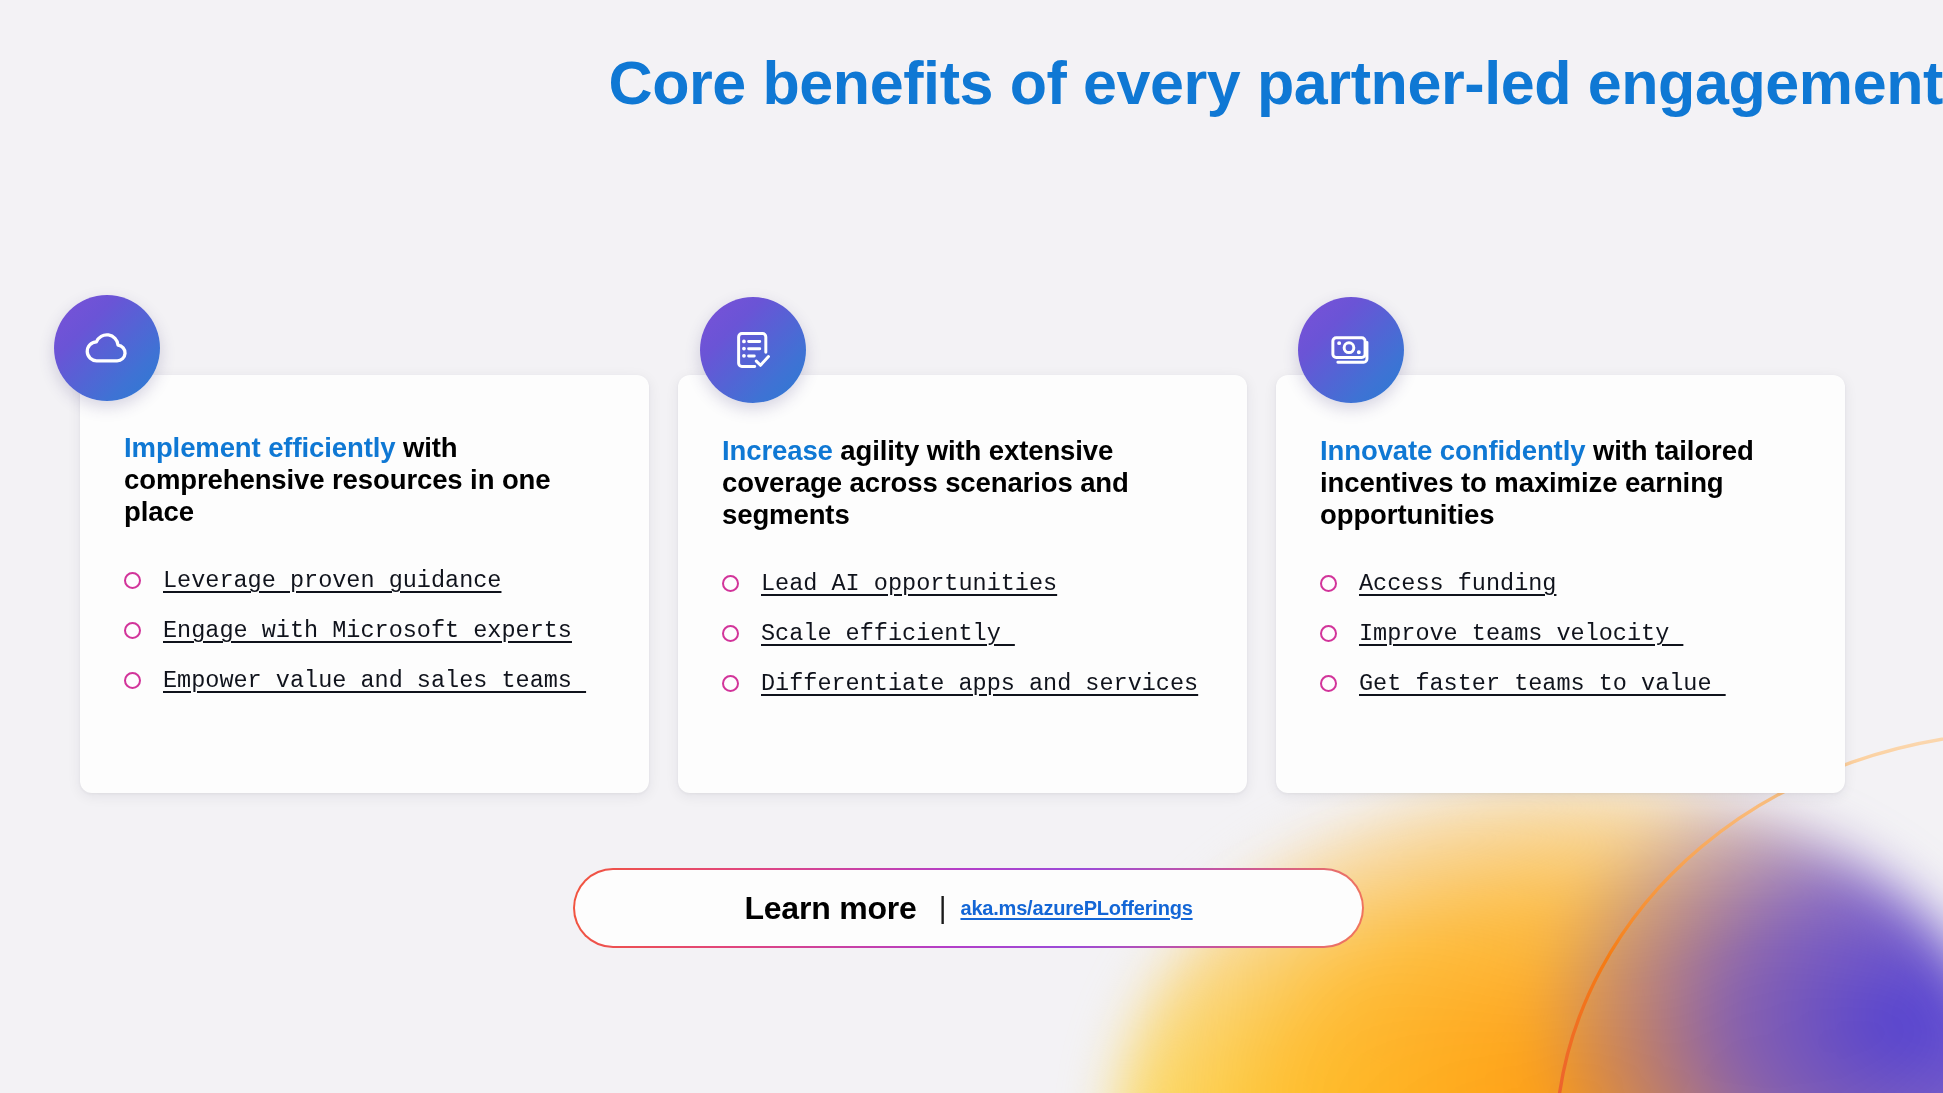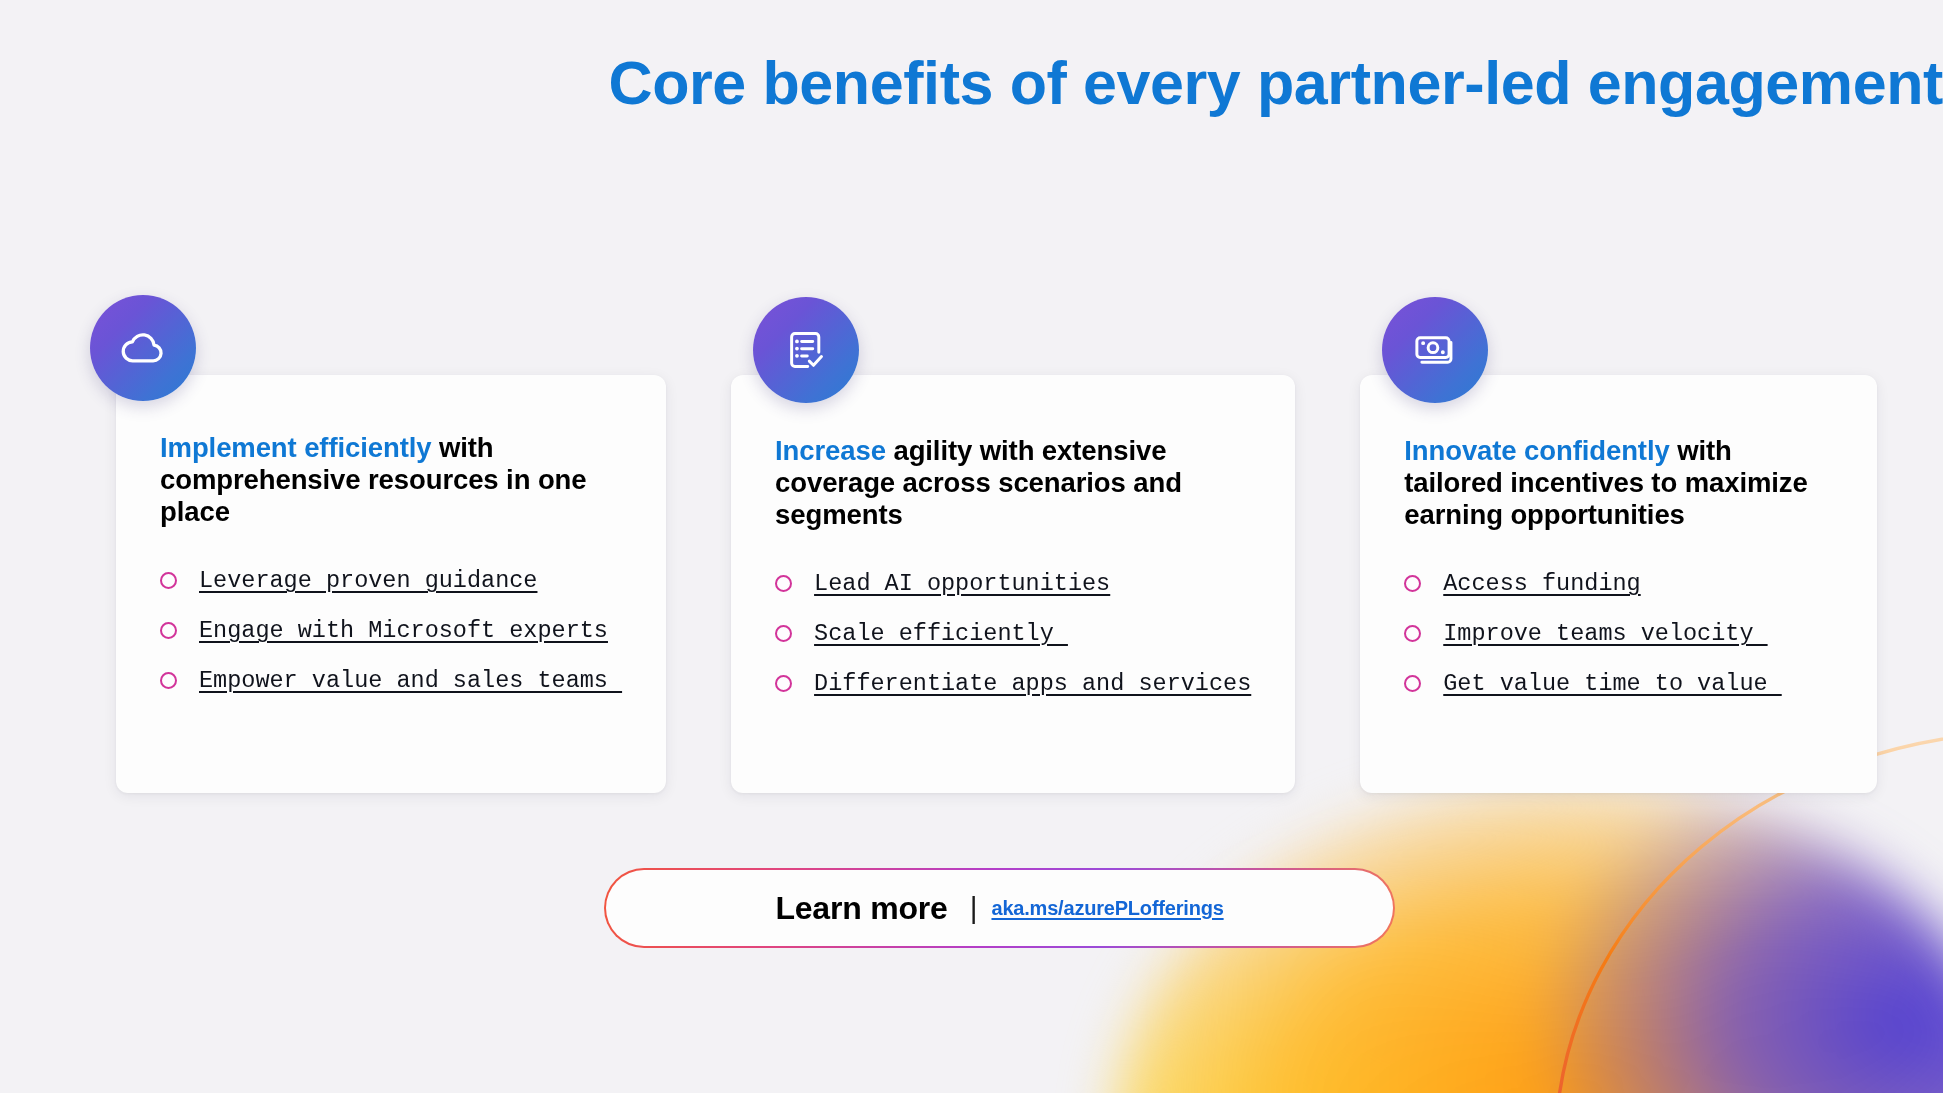--- a/index.html
+++ b/index.html
@@ -86,21 +86,20 @@
   }
 
   .card {
     position: relative;
     width: 569px;
     min-height: 418px;
     background: #fdfdfd;
     border-radius: 12px;
     box-shadow: 0 3px 14px rgba(30,30,60,0.075), 0 1px 3px rgba(30,30,60,0.05);
     padding: 60px 44px 30px 44px;
-    margin-left: 36px;
   }
 
   
   .badge {
     position: absolute;
     top: -80px;
     left: -26px;
     width: 106px;
     height: 106px;
     border-radius: 50%;
@@ -154,21 +153,21 @@
     text-decoration-thickness: 1.6px;
     white-space: pre;
   }
 
   
   .card:nth-child(1) .card-heading { margin-top: -3px; }
 
   
   #learn-more {
     position: absolute;
-    left: 604px;
+    left: 573px;
     top: 868px;
     width: 791px;
     height: 80px;
     border-radius: 44px;
     padding: 2.4px;
     background: linear-gradient(100deg, #f2553d 0%, #e0457f 22%, #b43ec8 48%, #9b4bd8 63%, #c9569a 82%, #f2765a 100%);
   }
   #learn-more .inner {
     width: 100%;
     height: 100%;
@@ -295,21 +294,21 @@
       <li>
         <span class="ring"></span>
         <a href="#">Access funding</a>
       </li>
       <li>
         <span class="ring"></span>
         <a href="#">Improve teams velocity </a>
       </li>
       <li>
         <span class="ring"></span>
-        <a href="#">Get value time to value </a>
+        <a href="#">Get faster teams to value </a>
       </li>
     </ul>
   </div>
 
 </div>
 
 <div id="learn-more">
   <div class="inner">
     <span class="lm-label">Learn more</span>
     <span class="lm-sep">|</span>

